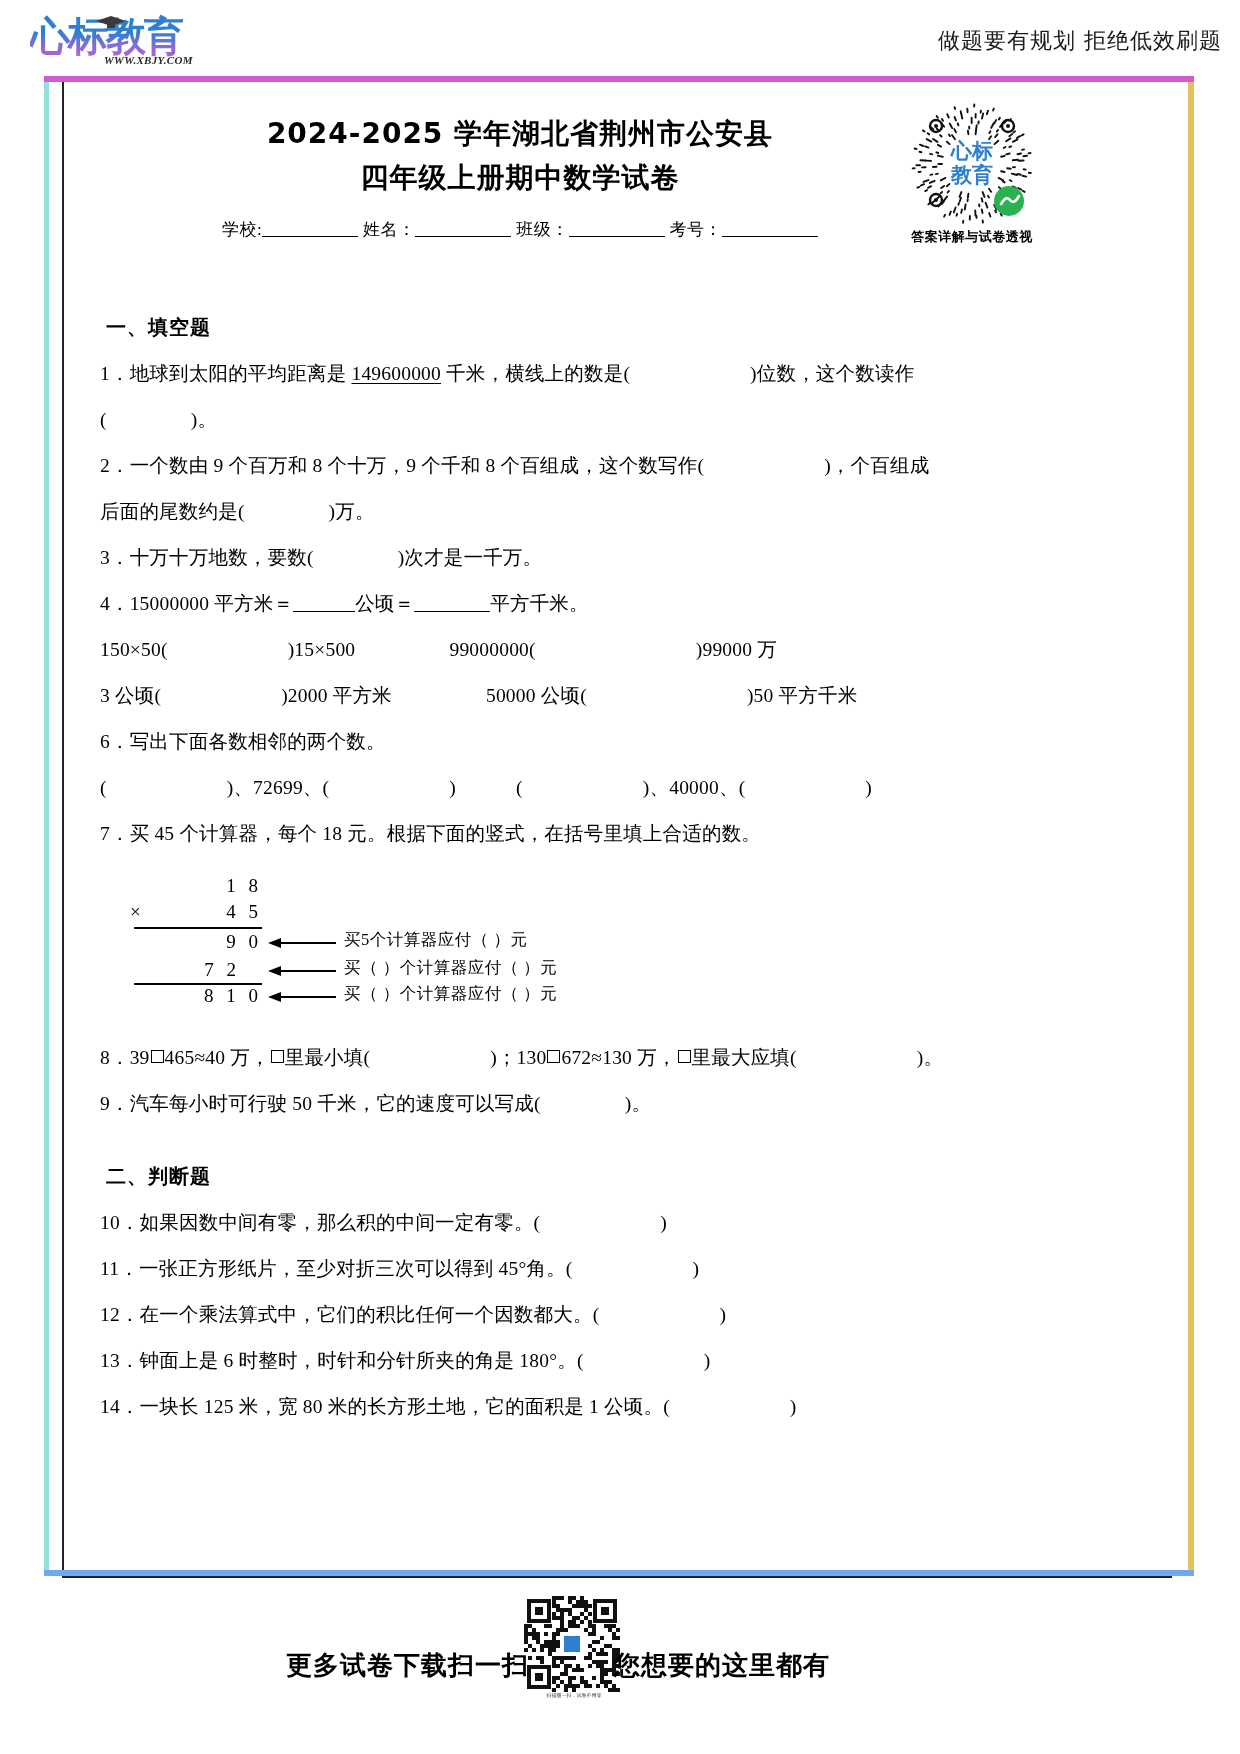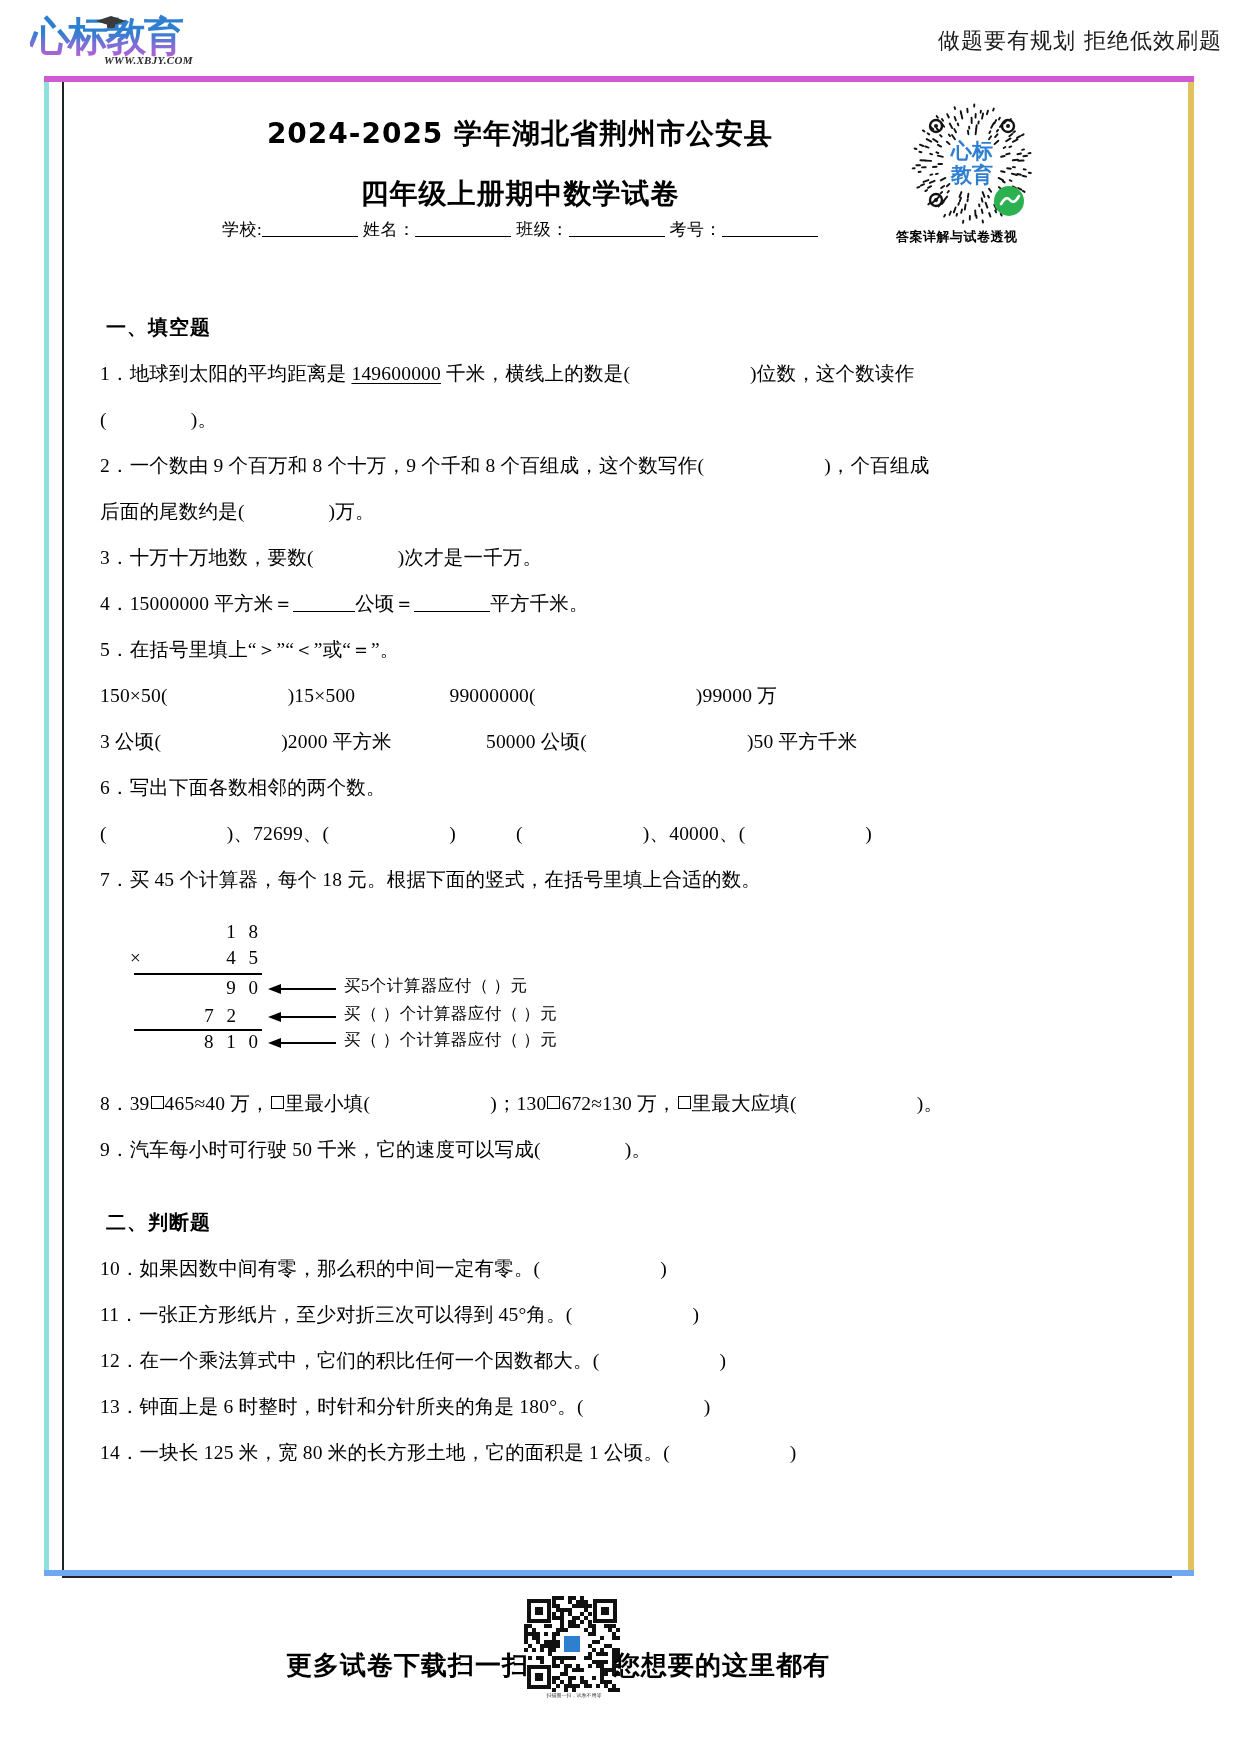--- a/index.html
+++ b/index.html
@@ -110,21 +110,21 @@
     text-align: center;
   }
   .doc-title {
     font-family: "DejaVu Sans", sans-serif;
     font-weight: bold;
     font-size: 28px;
     letter-spacing: 1px;
     line-height: 44px;
     color: #000;
   }
-  #doc-title-line2 { margin-top: 16px; }
+  #doc-title-line2 { }
 
   #student-info {
     position: absolute;
     left: 222px; top: 210px;
     width: 680px;
     font-size: 17px;
     letter-spacing: 0.5px;
     white-space: nowrap;
     margin-top: 8px;
   }
@@ -137,21 +137,21 @@
   .b-school { width: 96px; }
   .b-name   { width: 96px; }
   .b-class  { width: 96px; }
   .b-exam   { width: 96px; }
 
   
   #qr-panel {
     position: absolute;
     left: 896px; top: 100px;
     width: 152px;
-    text-align: left;
+    text-align: center;
   }
   #qr-code { width: 128px; height: 128px; margin: 0 auto; position: relative; }
   #qr-caption {
     font-family: "DejaVu Sans", sans-serif;
     font-size: 13px;
     font-weight: bold;
     color: #000;
     letter-spacing: 0.5px;
     white-space: nowrap;
   }
@@ -501,23 +501,20 @@
   </div>
 
   <div class="q">
     <span>3．十万十万地数，要数(</span><span class="sp-md"></span><span>)次才是一千万。</span>
   </div>
 
   <div class="q">
     <span>4．15000000 平方米＝</span><span class="blank-line bl-60"></span><span>公顷＝</span><span class="blank-line bl-72"></span><span>平方千米。</span>
   </div>
 
-  <div class="q">
-    <span>5．在括号里填上“＞”“＜”或“＝”。</span>
-  </div>
   <div class="q">
     <span>150×50(</span><span class="sp-lg"></span><span>)15×500</span>
     <span class="sp-md"></span>
     <span>99000000(</span><span class="sp-xl"></span><span>)99000 万</span>
   </div>
   <div class="q">
     <span>3 公顷(</span><span class="sp-lg"></span><span>)2000 平方米</span>
     <span class="sp-md"></span>
     <span>50000 公顷(</span><span class="sp-xl"></span><span>)50 平方千米</span>
   </div>

